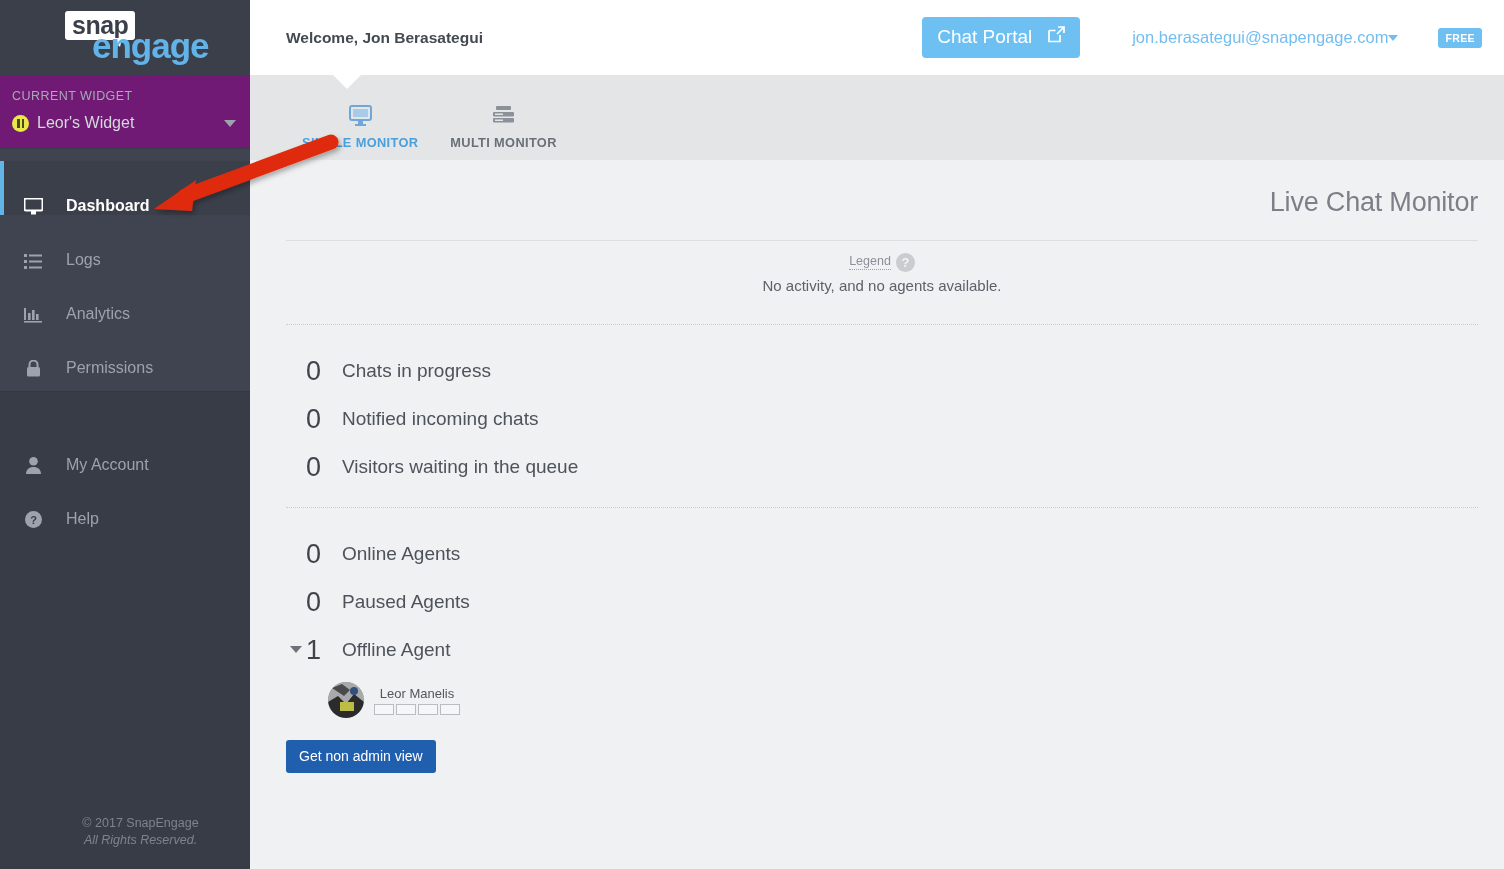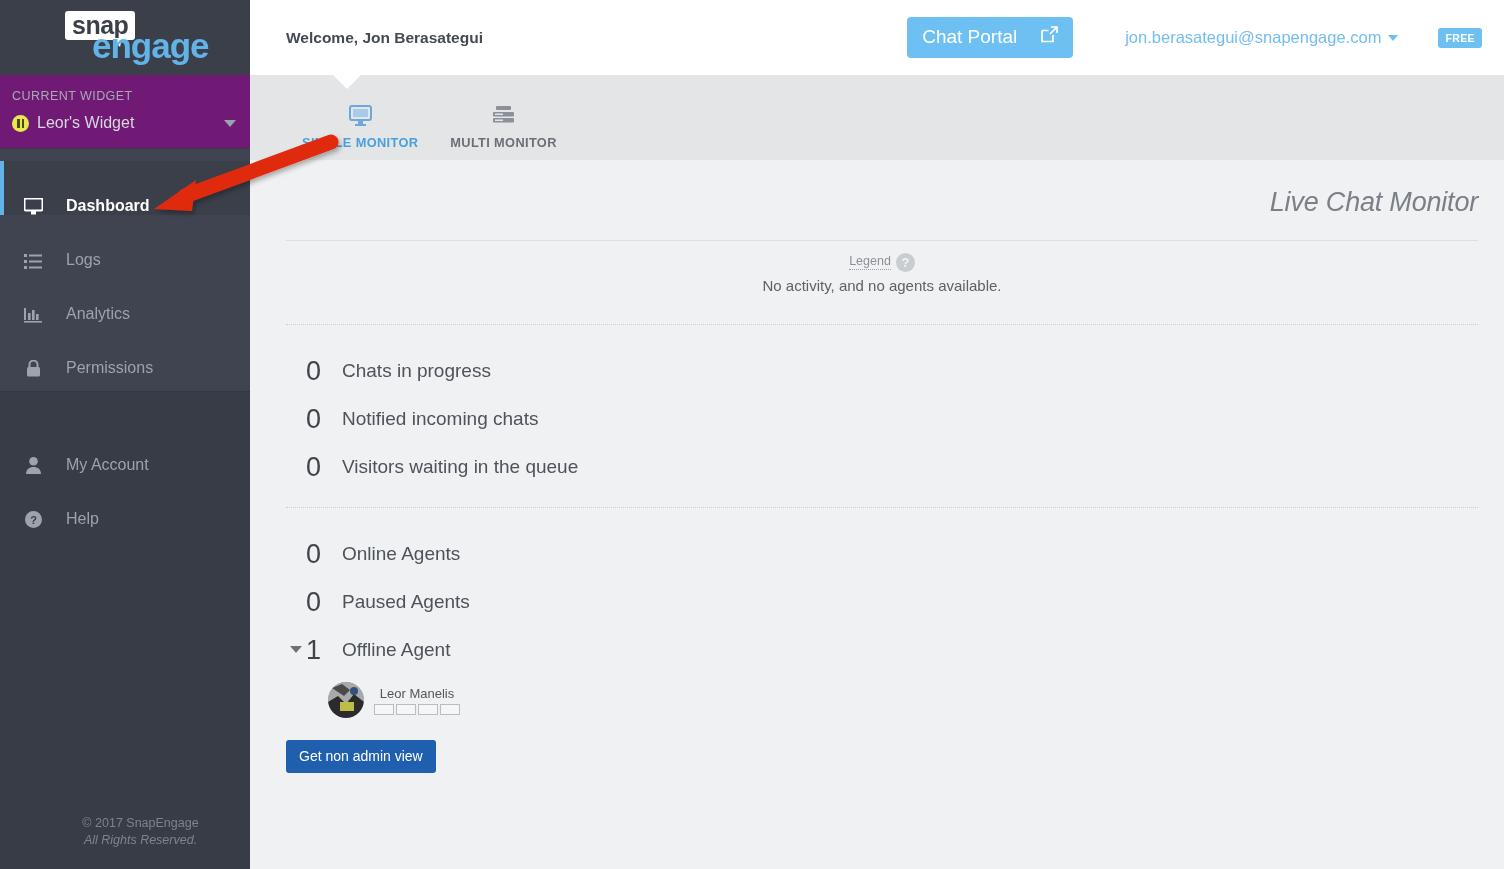--- a/index.html
+++ b/index.html
@@ -125,27 +125,27 @@
     display: flex; align-items: center;
     padding: 0 22px 0 36px;
     position: relative;
   }
   .welcome { font-size: 15.5px; font-weight: bold; color: #444a52; }
   .topbar-right { margin-left: auto; display: flex; align-items: center; }
   .chat-portal {
     background: #6ec0f2; color: #ffffff;
     font-size: 19px; border: none; border-radius: 4px;
     padding: 9px 15px 10px 15px; cursor: pointer;
-    display: flex; align-items: center; gap: 24px;
+    display: flex; align-items: center; gap: 16px;
     font-family: "Liberation Sans", sans-serif;
   }
   .extlink-ico { display: block; }
   .account-email {
     color: #73bdf0; font-size: 16.5px; margin-left: 52px;
-    cursor: pointer; display: flex; align-items: center; gap: 7px;
+    cursor: pointer; display: flex; align-items: center; 
   }
   .email-caret {
     width: 0; height: 0;
     border-left: 5px solid transparent;
     border-right: 5px solid transparent;
     border-top: 6px solid #73bdf0;
   }
   .plan-badge {
     margin-left: 40px;
     background: #6ec0f2; color: #ffffff;
@@ -179,21 +179,20 @@
     color: #6b7078; font-weight: bold;
   }
   .tab.active .tab-label { color: #4a9fdd; }
 
   
   .content { padding: 0 26px 0 36px; }
   .page-title {
     text-align: right; font-size: 27px; color: #7b8088;
     font-weight: normal; padding: 27px 0 22px 0;
     letter-spacing: -0.2px;
-    font-style: italic;
   }
   .rule { height: 1px; background: #dcdee0; }
   .rule.dotted { border-top: 1px dotted #c9ccd0; height: 0; background: none; }
 
   .legend-row {
     display: flex; justify-content: center; align-items: center;
     padding-top: 12px; height: 30px;
   }
   .legend-link {
     font-size: 12.5px; color: #8b9097;

